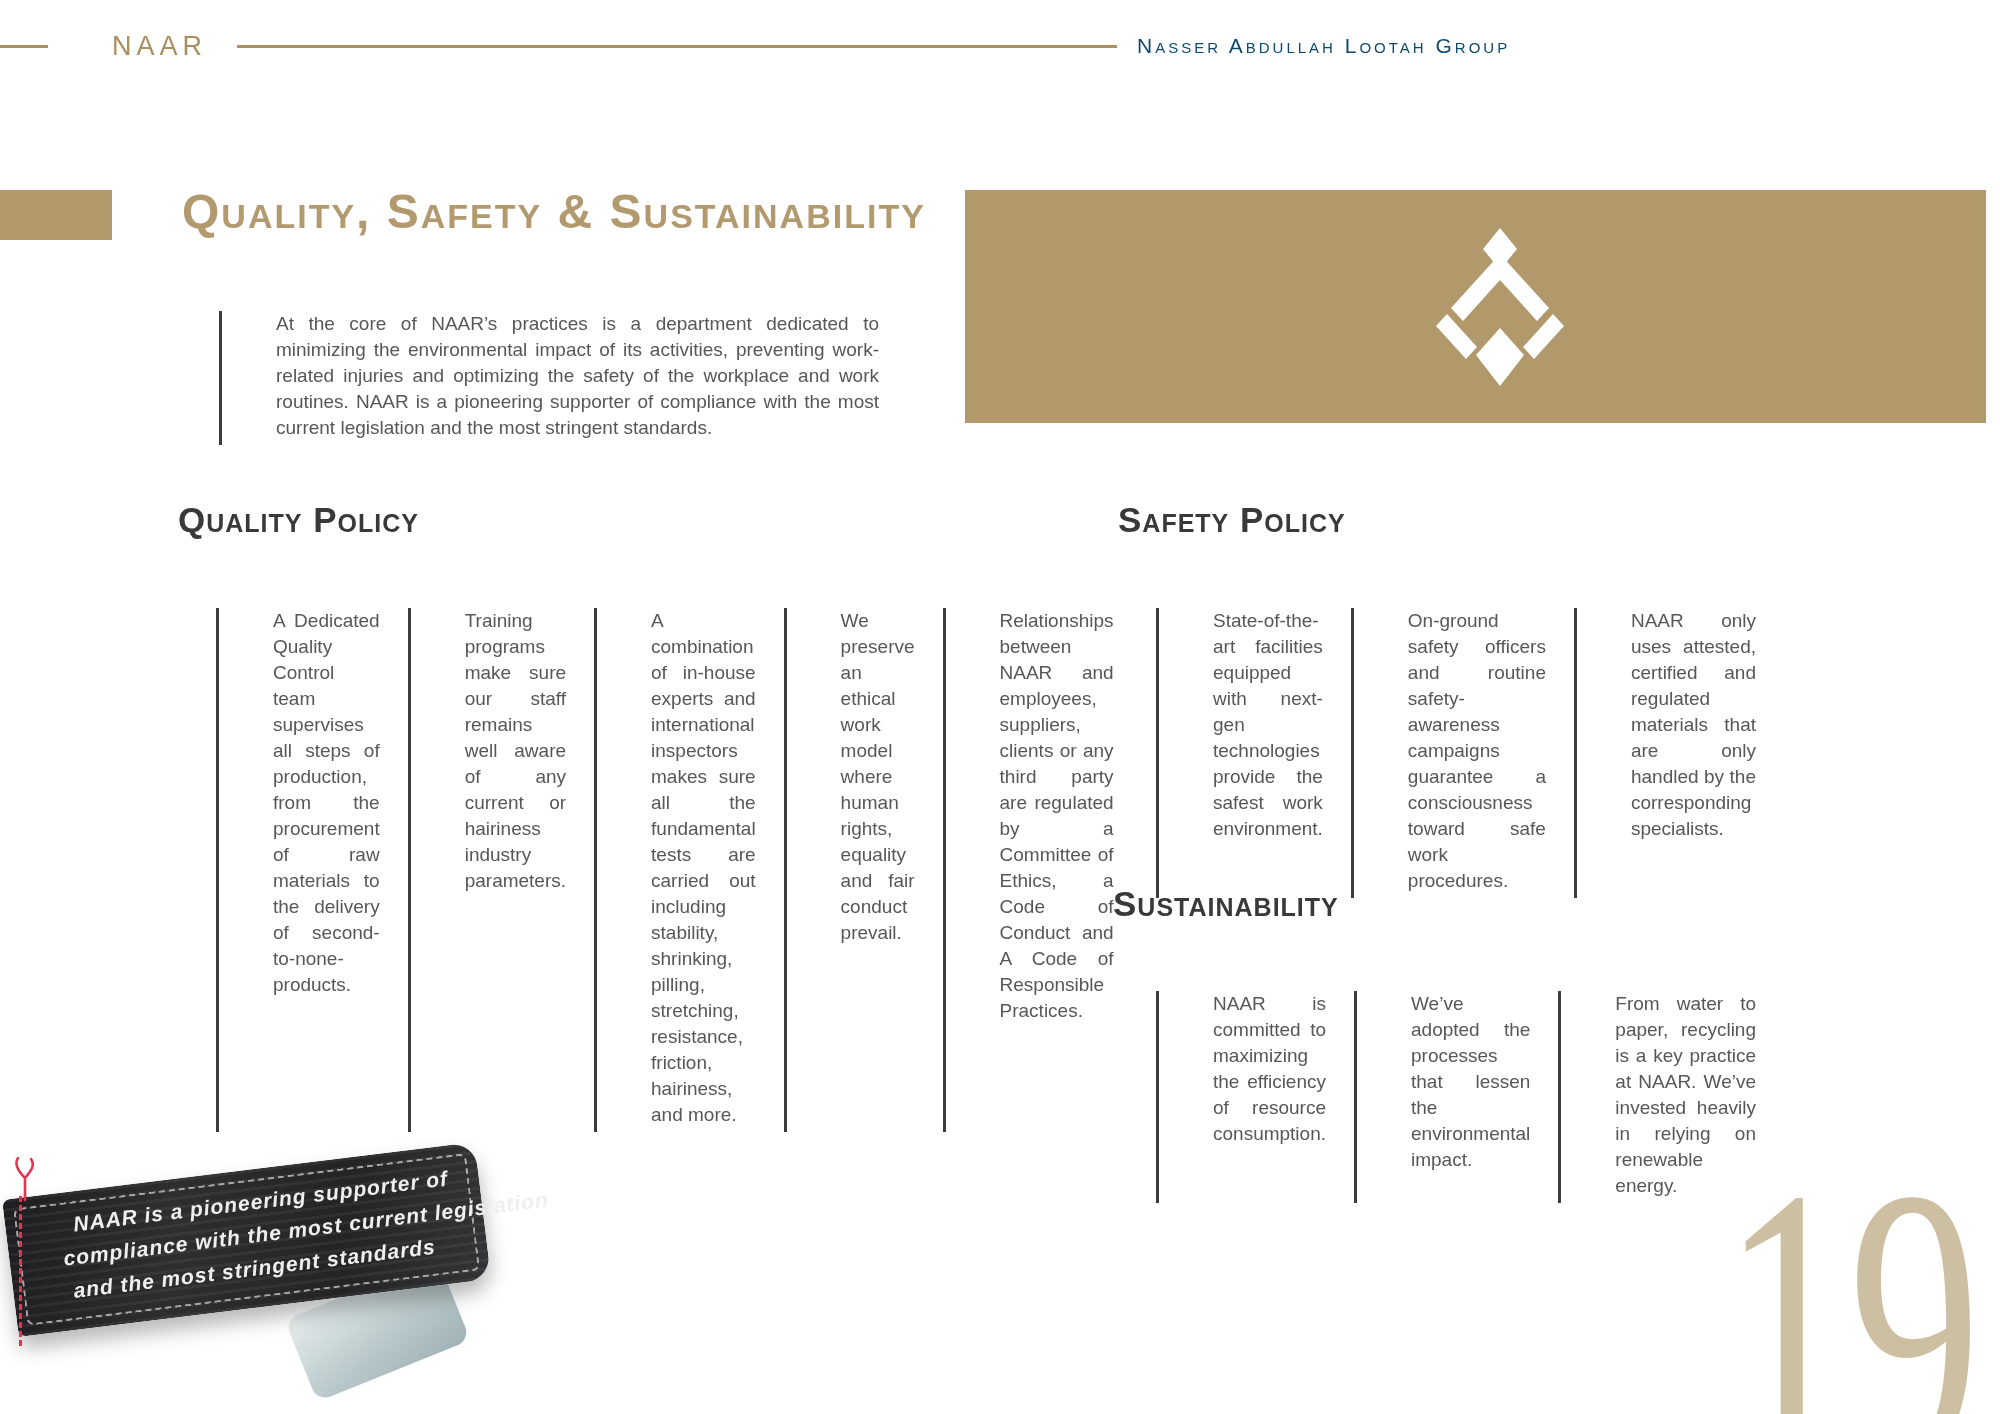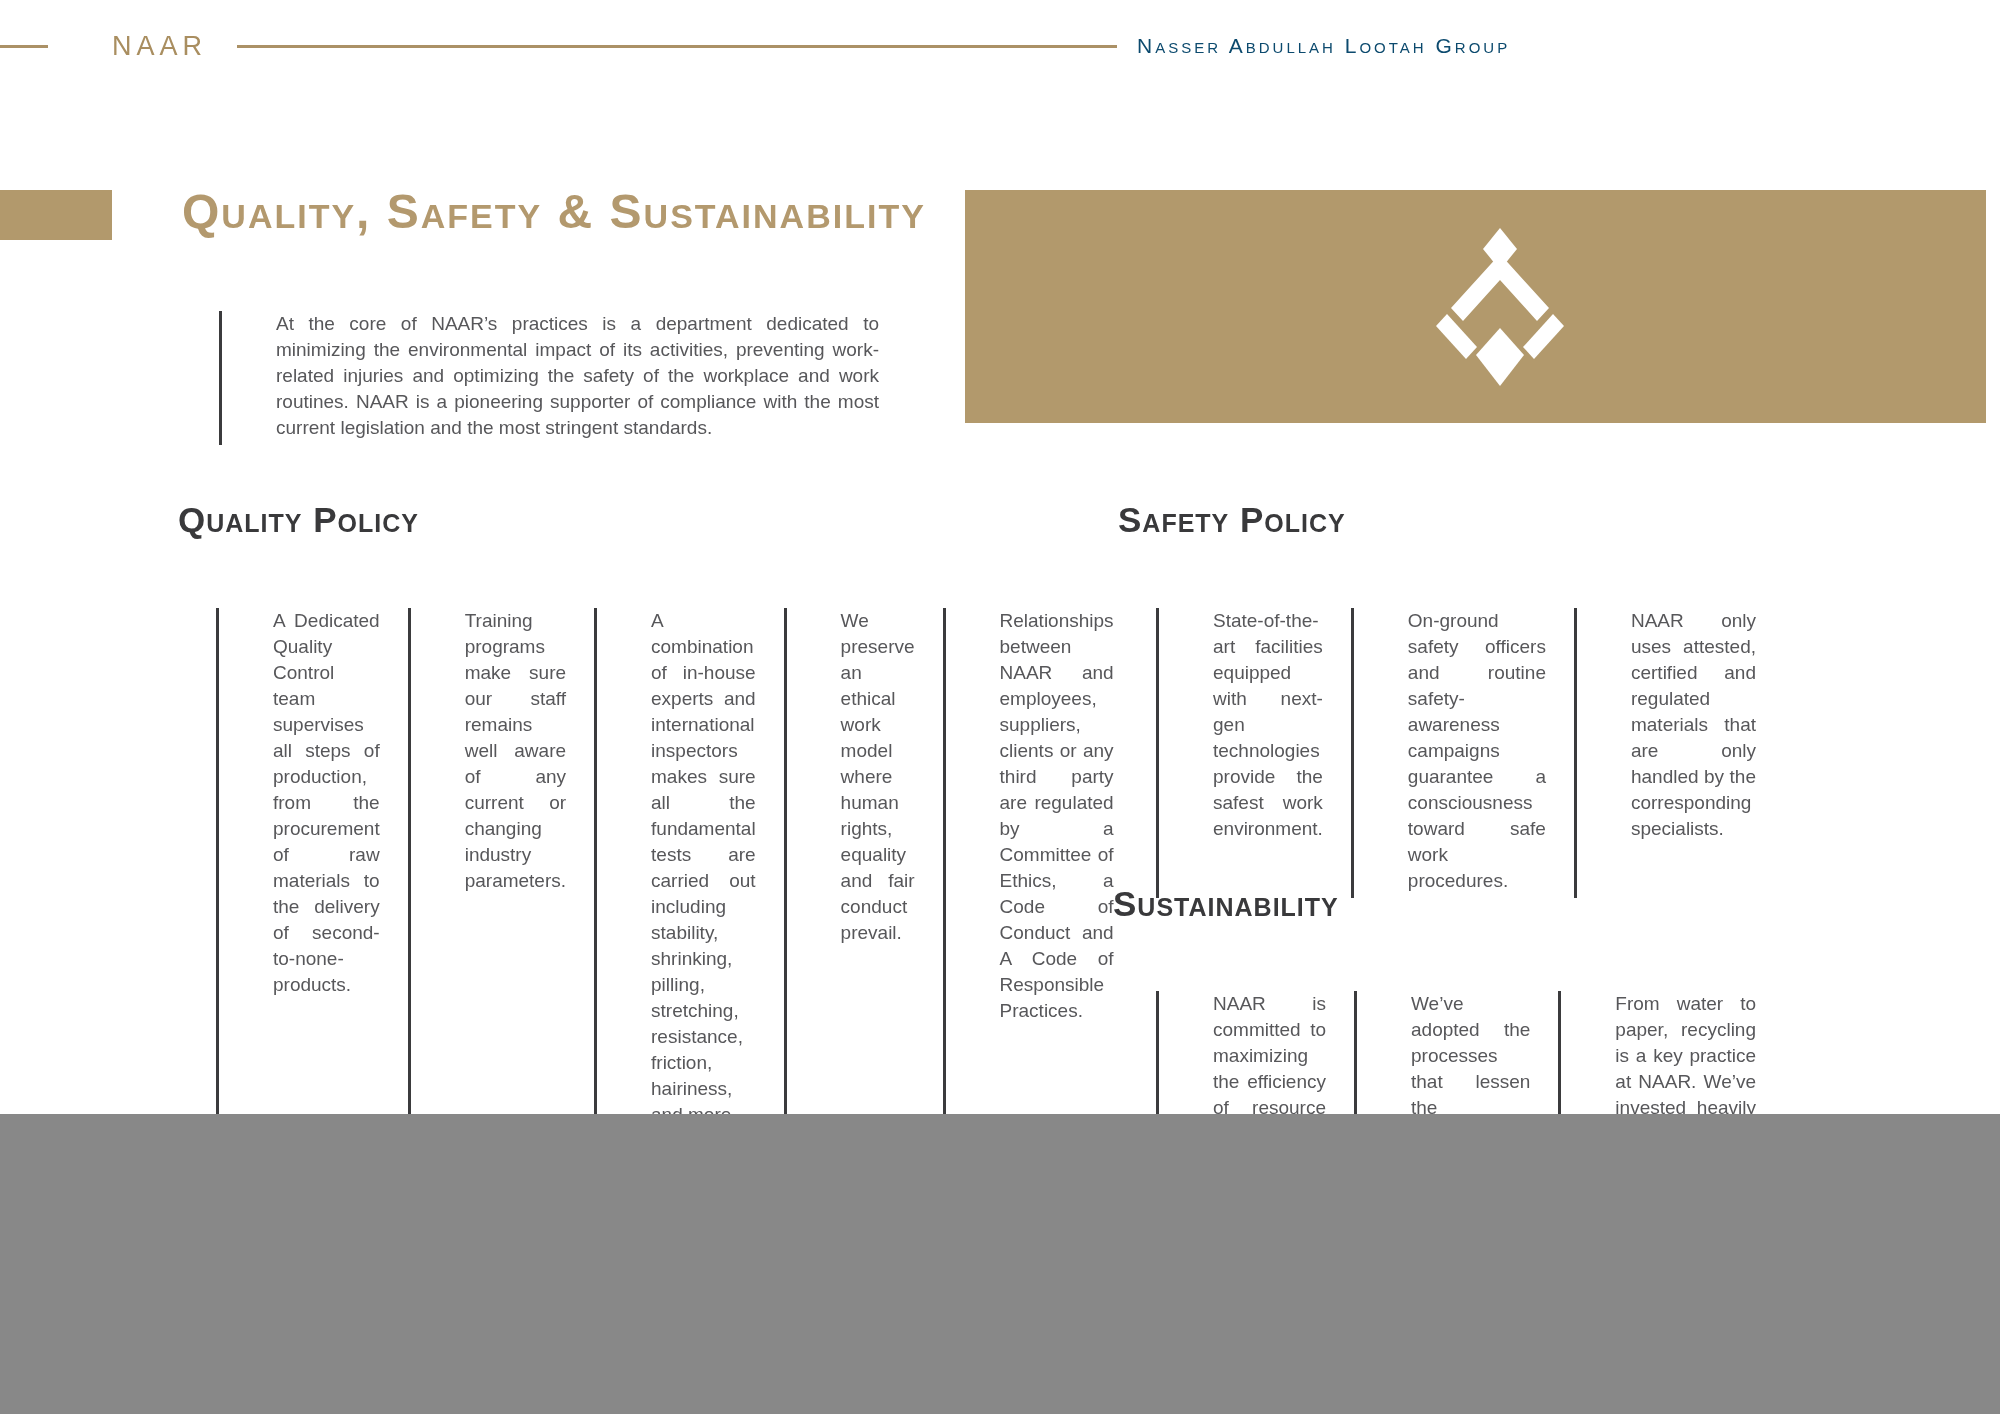--- a/index.html
+++ b/index.html
@@ -1,17 +1,17 @@
 <!DOCTYPE html>
 <html><head>
 <meta charset="utf-8">
 <style>
   html,body{margin:0;padding:0;background:#888;}
   .page{
-    position:relative;width:2000px;height:1114px;background:#ffffff;
+    position:relative;width:2000px;height:1414px;background:#ffffff;
     overflow:hidden;font-family:"Liberation Sans",sans-serif;
   }
   
   .header{position:absolute;left:0;right:0;top:30px;height:32px;display:flex;align-items:center;}
   .rule{height:3px;background:#ab9166;}
   .rule-short{width:48px;}
   .brand{margin-left:64px;color:#a98e60;font-size:27px;letter-spacing:5px;font-weight:500;}
   .rule-long{width:880px;margin-left:30px;}
   .group-name{margin-left:20px;color:#0c4a6e;font-size:21px;letter-spacing:3px;font-variant:small-caps;font-weight:500;white-space:nowrap;}
   
@@ -84,21 +84,21 @@
         <polygon points="75,100 99,127 75,158 51,127"></polygon>
       </g>
     </svg>
   </div>
 
   <p class="copy barred intro">At the core of NAAR’s practices is a department dedicated to minimizing the environmental impact of its activities, preventing work-related injuries and optimizing the safety of the workplace and work routines. NAAR is a pioneering supporter of compliance with the most current legislation and the most stringent standards.</p>
 
   <div class="section-heading" id="h-quality">Quality Policy</div>
   <div class="bullets" id="quality-bullets">
     <p class="copy barred bullet">A Dedicated Quality Control team supervises all steps of production, from the procurement of raw materials to the delivery of second-to-none-products.</p>
-    <p class="copy barred bullet">Training programs make sure our staff remains well aware of any current or changing industry parameters.</p>
+    <p class="copy barred bullet">Training programs make sure our staff remains well aware of any current or hairiness industry parameters.</p>
     <p class="copy barred bullet">A combination of in-house experts and international inspectors makes sure all the fundamental tests are carried out including stability, shrinking, pilling, stretching, resistance, friction, hairiness, and more.</p>
     <p class="copy barred bullet">We preserve an ethical work model where human rights, equality and fair conduct prevail.</p>
     <p class="copy barred bullet">Relationships between NAAR and employees, suppliers, clients or any third party are regulated by a Committee of Ethics, a Code of Conduct and A Code of Responsible Practices.</p>
   </div>
 
   <div class="section-heading" id="h-safety">Safety Policy</div>
   <div class="bullets" id="safety-bullets">
     <p class="copy barred bullet">State-of-the-art facilities equipped with next-gen technologies provide the safest work environment.</p>
     <p class="copy barred bullet">On-ground safety officers and routine safety-awareness campaigns guarantee a consciousness toward safe work procedures.</p>
     <p class="copy barred bullet">NAAR only uses attested, certified and regulated materials that are only handled by the corresponding specialists.</p>

